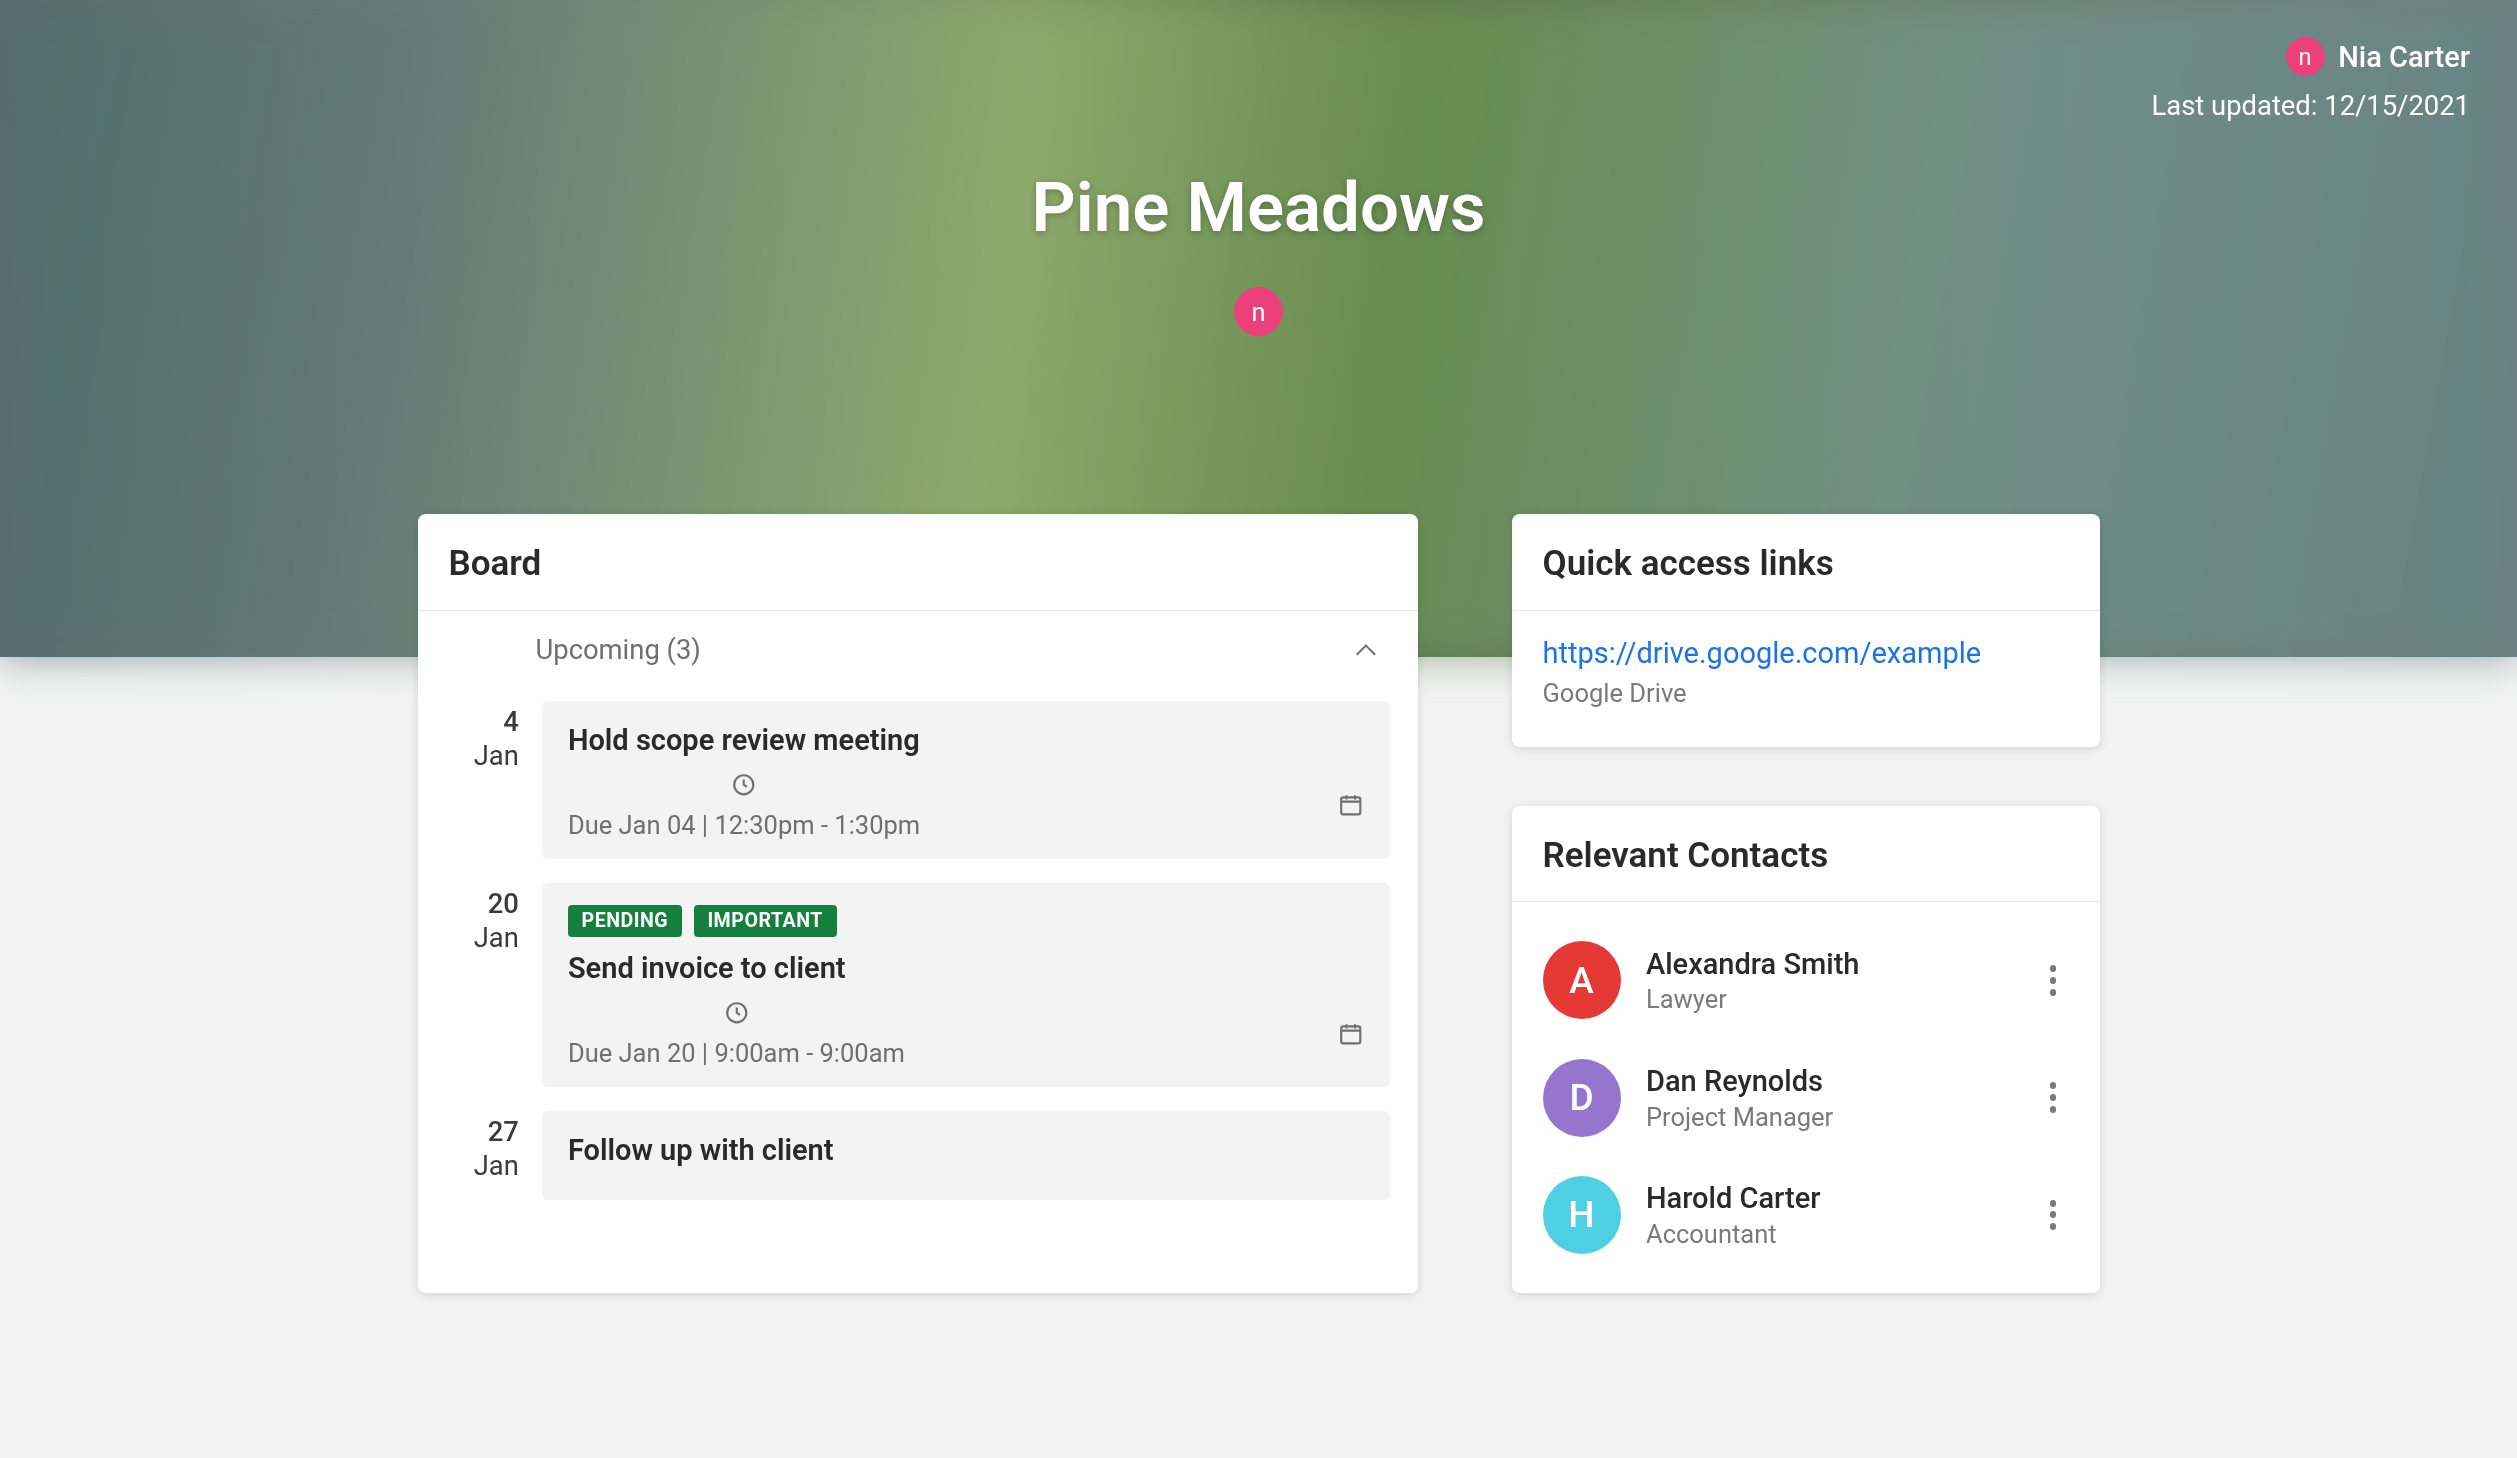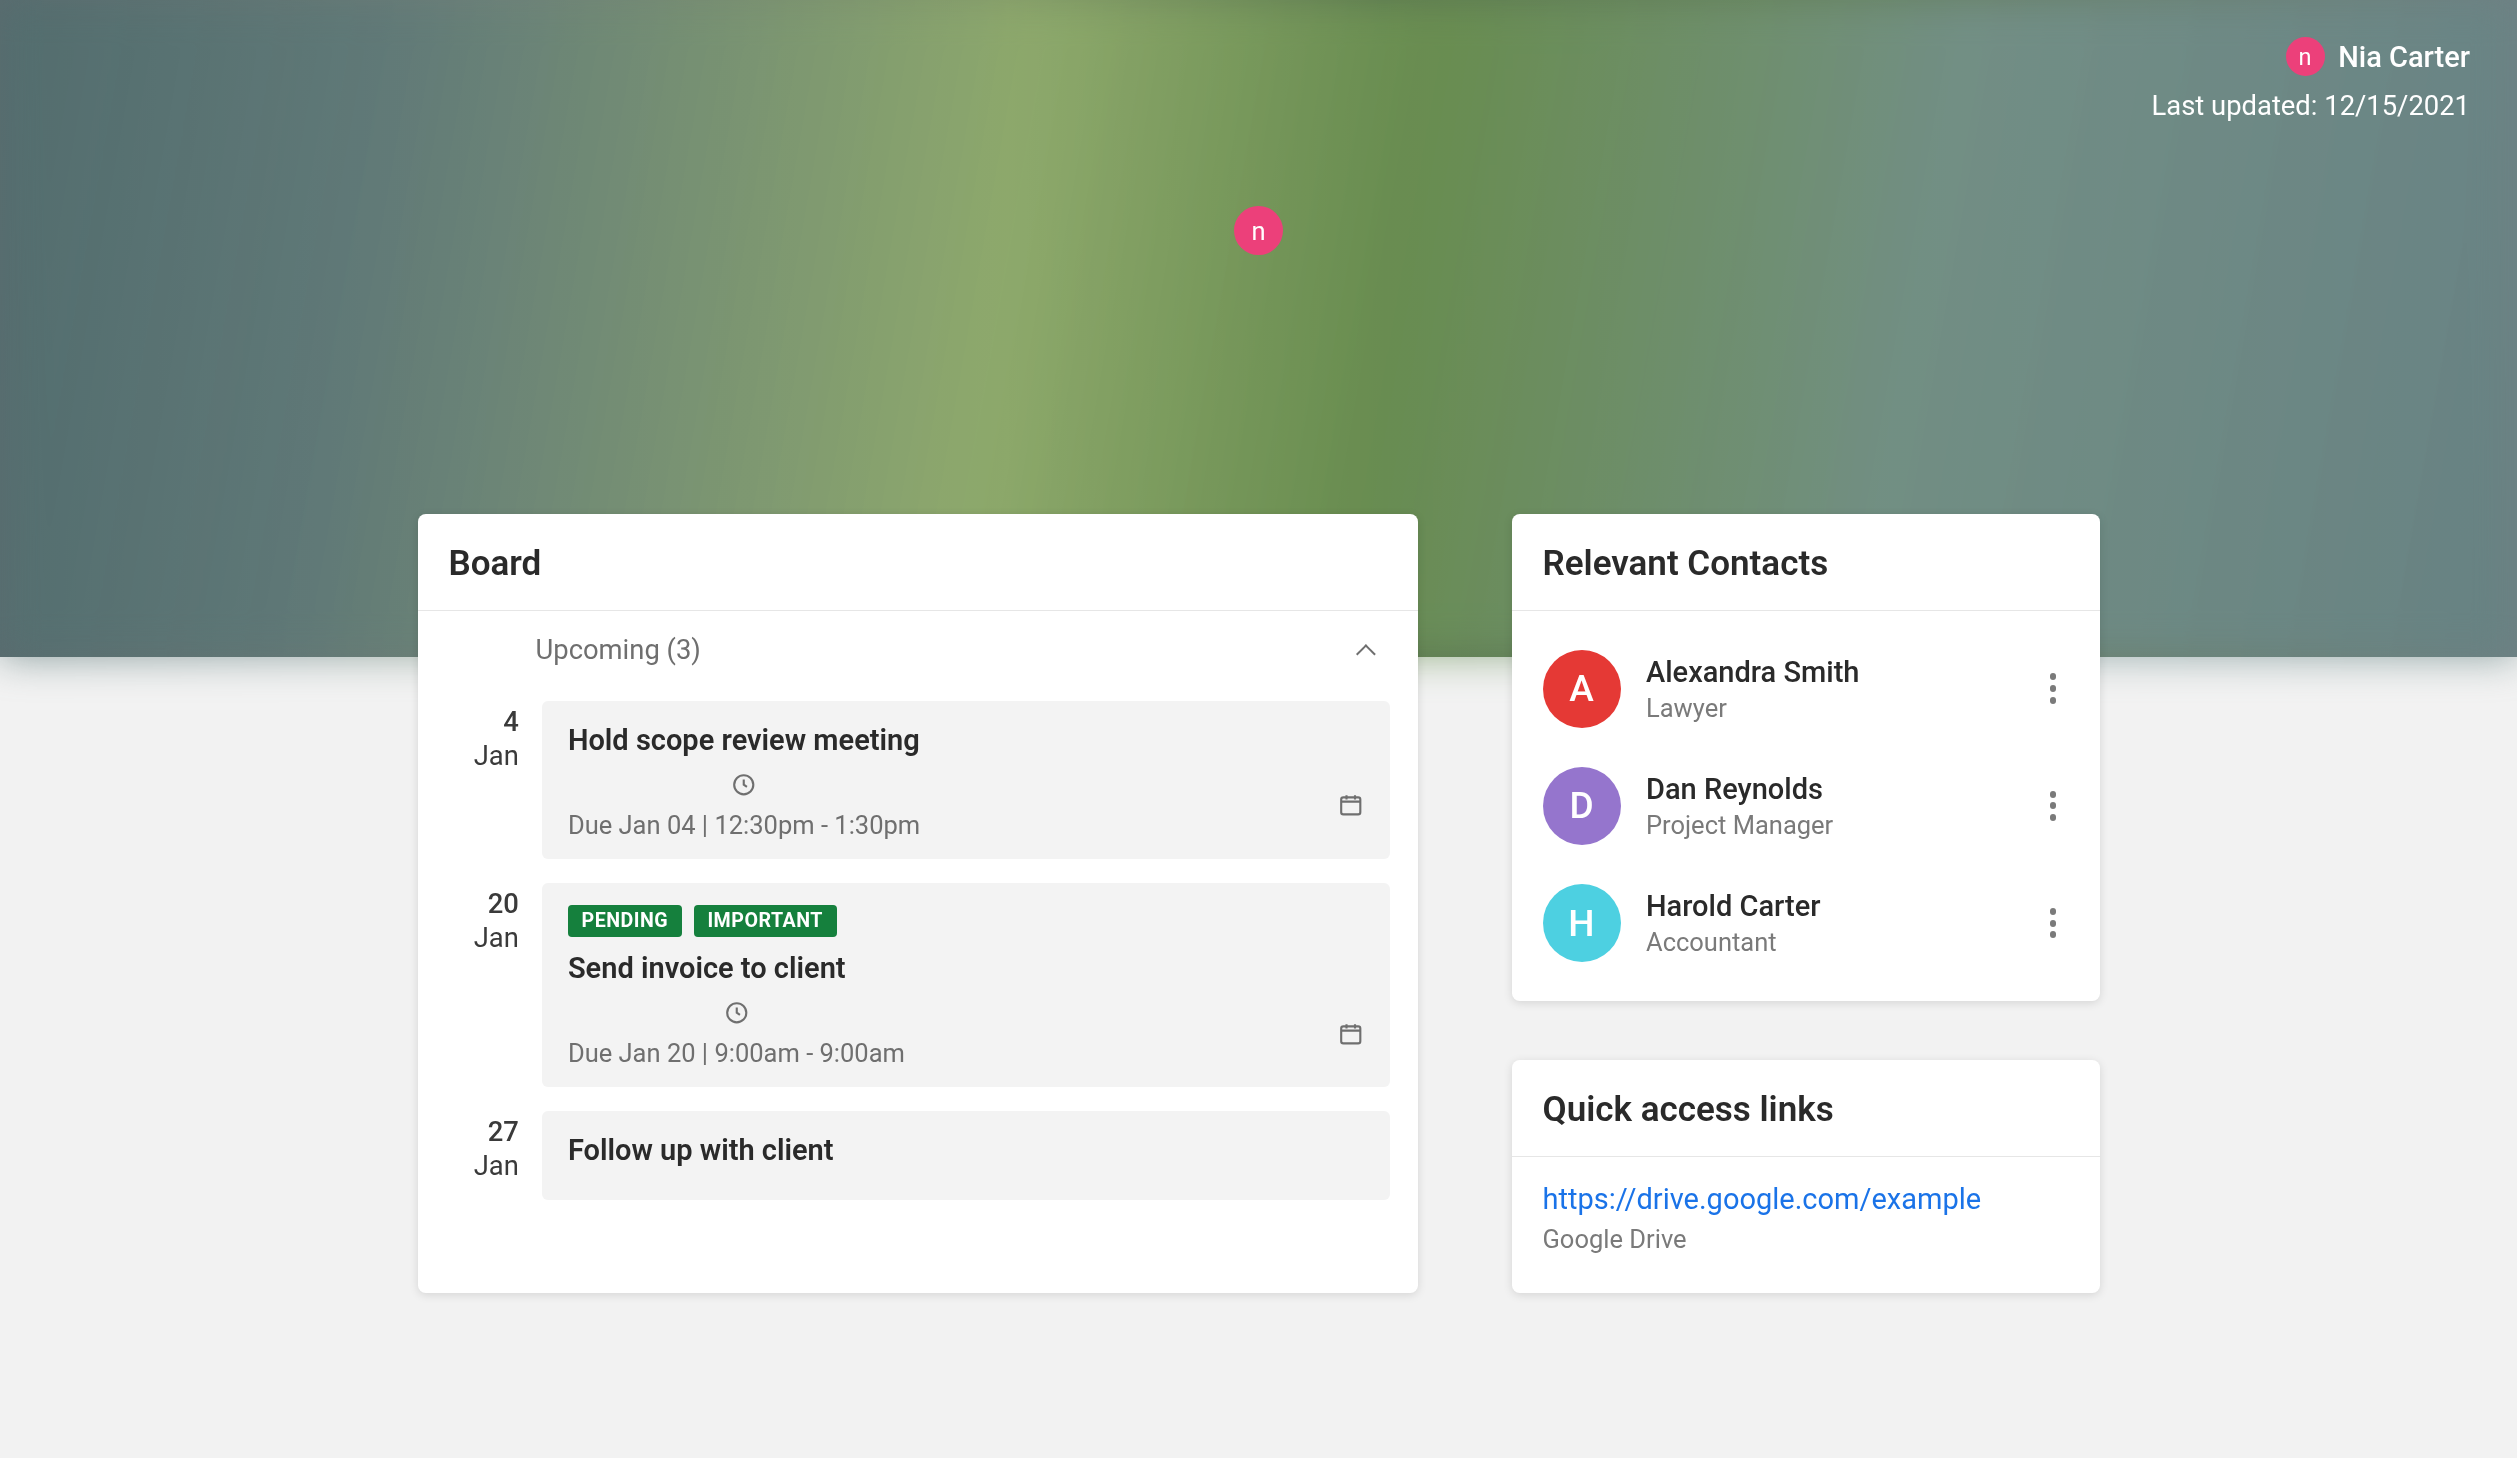--- a/index.html
+++ b/index.html
@@ -139,20 +139,21 @@
 
   <div class="user-info">
     <div class="user-row">
       <span class="avatar-sm">n</span>
       <span>Nia Carter</span>
     </div>
     <div class="last-updated">Last updated: 12/15/2021</div>
   </div>
 
   <div class="hero-title">
+    <h1>Pine Meadows</h1>
     <div class="hero-avatar">
       <span class="avatar-sm">n</span>
     </div>
   </div>
 </div>
 
 <div class="content">
 
   <div class="card board-card">
     <div class="card-header">
@@ -227,20 +228,30 @@
         <div>Jan</div>
       </div>
       <div class="task-body">
         <div class="task-title">Follow up with client</div>
       </div>
     </div>
   </div>
 
   <div class="side-col">
 
+    <div class="card links-card">
+      <div class="card-header">
+        <h2>Quick access links</h2>
+      </div>
+      <div class="links-body">
+        <div class="link-url">https://drive.google.com/example</div>
+        <div class="link-label">Google Drive</div>
+      </div>
+    </div>
+
     <div class="card contacts-card">
       <div class="card-header">
         <h2>Relevant Contacts</h2>
       </div>
       <div class="contacts-body">
         <div class="contact-row">
           <div class="avatar-md av-red">A</div>
           <div class="contact-info">
             <div class="contact-name">Alexandra Smith</div>
             <div class="contact-role">Lawyer</div>
@@ -271,25 +282,15 @@
           </div>
           <div class="dots">
               <span></span>
               <span></span>
               <span></span>
             </div>
         </div>
       </div>
     </div>
 
-    <div class="card links-card">
-      <div class="card-header">
-        <h2>Quick access links</h2>
-      </div>
-      <div class="links-body">
-        <div class="link-url">https://drive.google.com/example</div>
-        <div class="link-label">Google Drive</div>
-      </div>
-    </div>
-
   </div>
 </div>
 
 
 </body></html>

